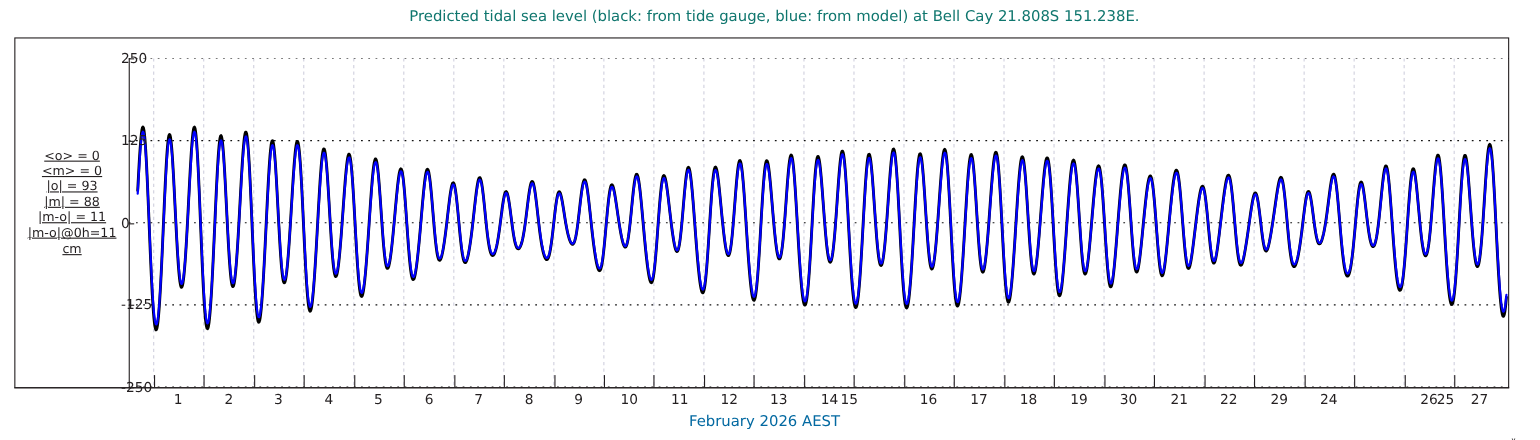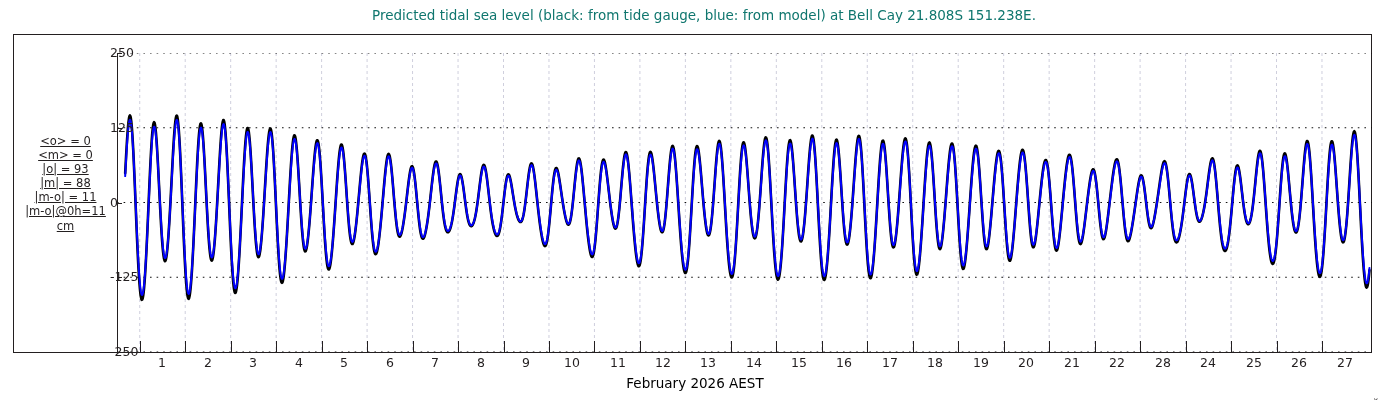--- a/index.html
+++ b/index.html
@@ -115,21 +115,21 @@
     transform: translateX(-50%);
   }
   #x-axis-title {
     position: absolute;
     top: 375px;
     left: 0;
     width: 1400px;
     text-align: center;
     font-size: 13.5px;
     line-height: 16px;
-    color: #000000;
+    color: #0369a1;
     white-space: nowrap;
   }
   #x-axis-title span { position: relative; left: -5px; }
   
   #credit {
     position: absolute;
     right: 2px;
     bottom: 2px;
     transform-origin: right bottom;
     transform: rotate(-90deg) translateY(-13px);
@@ -238,41 +238,41 @@
       <div class="x-label" style="left: 572px;">10</div>
       <div class="x-tick" style="left: 594px;"></div>
       <div class="x-label" style="left: 618px;">11</div>
       <div class="x-tick" style="left: 640px;"></div>
       <div class="x-label" style="left: 663px;">12</div>
       <div class="x-tick" style="left: 685px;"></div>
       <div class="x-label" style="left: 708px;">13</div>
       <div class="x-tick" style="left: 731px;"></div>
       <div class="x-label" style="left: 754px;">14</div>
       <div class="x-tick" style="left: 776px;"></div>
-      <div class="x-label" style="left: 799px;">15</div>
+      <div class="x-label" style="left: 772px;">15</div>
       <div class="x-tick" style="left: 822px;"></div>
       <div class="x-label" style="left: 844px;">16</div>
       <div class="x-tick" style="left: 867px;"></div>
       <div class="x-label" style="left: 890px;">17</div>
       <div class="x-tick" style="left: 913px;"></div>
       <div class="x-label" style="left: 935px;">18</div>
       <div class="x-tick" style="left: 958px;"></div>
       <div class="x-label" style="left: 981px;">19</div>
       <div class="x-tick" style="left: 1004px;"></div>
-      <div class="x-label" style="left: 1026px;">20</div>
+      <div class="x-label" style="left: 1026px;">30</div>
       <div class="x-tick" style="left: 1049px;"></div>
       <div class="x-label" style="left: 1072px;">21</div>
       <div class="x-tick" style="left: 1095px;"></div>
       <div class="x-label" style="left: 1117px;">22</div>
       <div class="x-tick" style="left: 1140px;"></div>
-      <div class="x-label" style="left: 1163px;">28</div>
+      <div class="x-label" style="left: 1163px;">29</div>
       <div class="x-tick" style="left: 1186px;"></div>
       <div class="x-label" style="left: 1208px;">24</div>
       <div class="x-tick" style="left: 1231px;"></div>
-      <div class="x-label" style="left: 1254px;">25</div>
+      <div class="x-label" style="left: 1314px;">25</div>
       <div class="x-tick" style="left: 1277px;"></div>
       <div class="x-label" style="left: 1299px;">26</div>
       <div class="x-tick" style="left: 1322px;"></div>
       <div class="x-label" style="left: 1345px;">27</div>
     </div>
 
   <div id="x-axis-title"><span>February 2026 AEST</span></div>
 
   <div id="credit">© IMOS 23-Oct-2025 12:08:23. *Not for navigation*</div>
 

